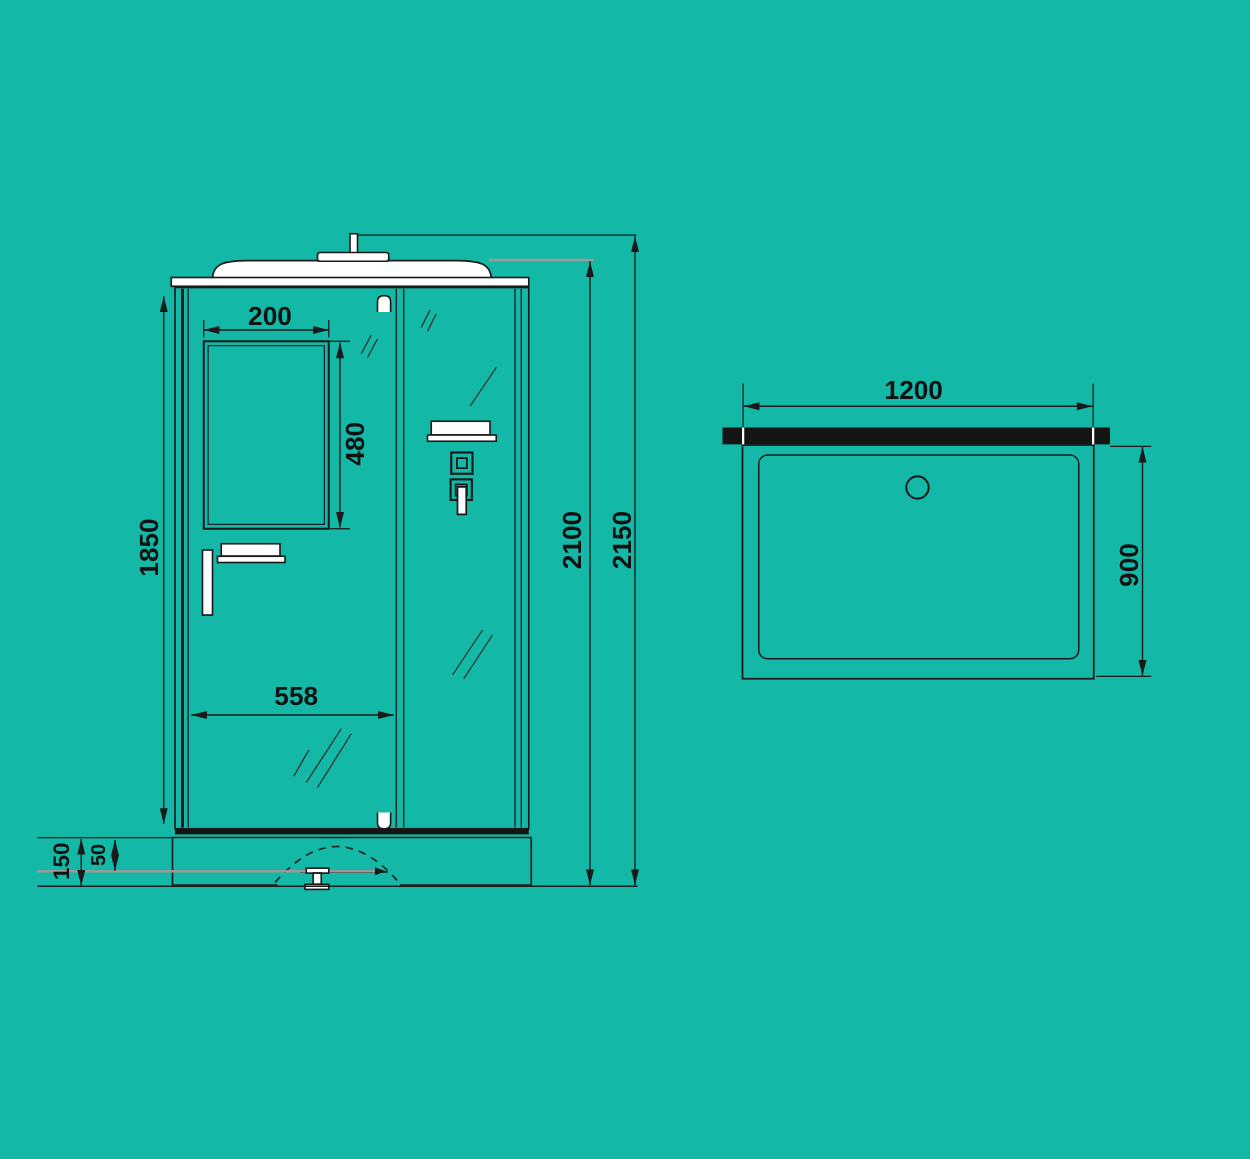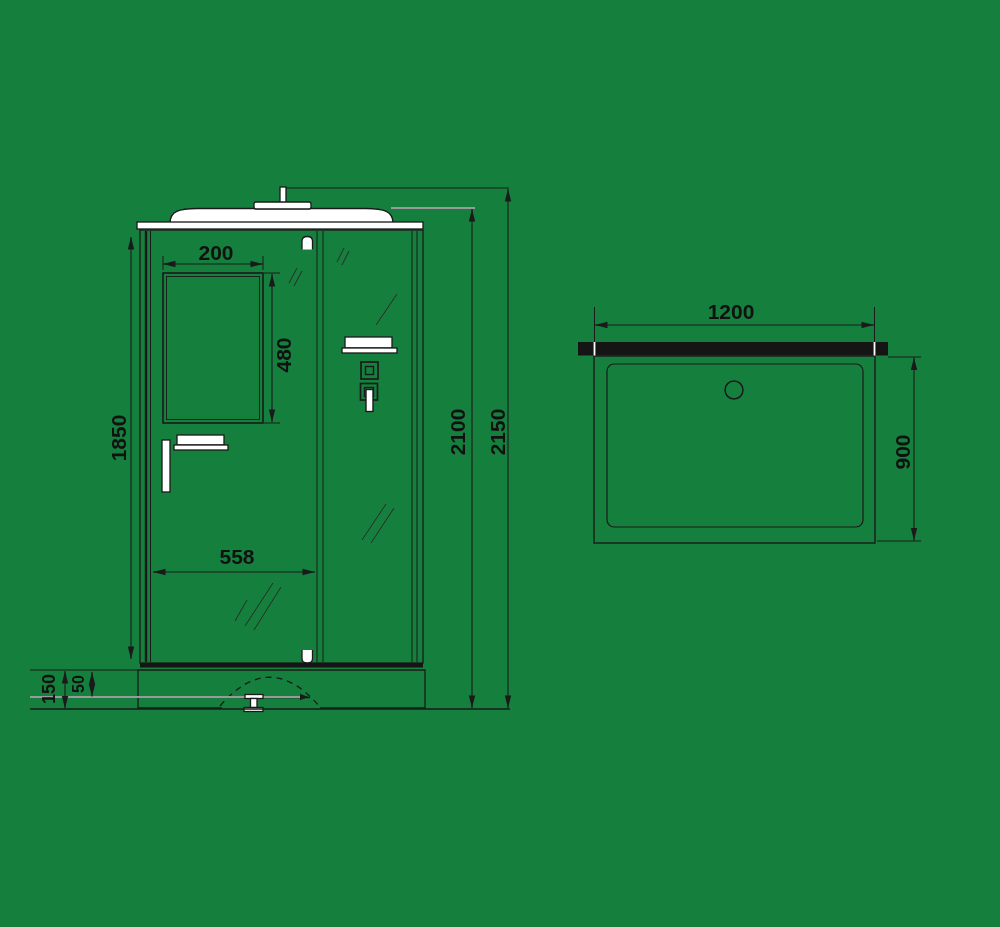--- a/index.html
+++ b/index.html
@@ -1,17 +1,17 @@
 <!DOCTYPE html>
 <html><head>
 <meta charset="utf-8">
 <title>Shower Cabin Dimension Drawing</title>
 <style>
   html,body{margin:0;padding:0;background:#fff;}
-  .canvas{position:relative;width:1000px;height:927px;background:#15803d;overflow:hidden;
+  .canvas{position:relative;width:1000px;height:927px;background:#14b8a6;overflow:hidden;
           font-family:"Liberation Sans", sans-serif;}
   svg{display:block;}
   .ln   {fill:none;stroke:#1a1a1a;stroke-width:1.3;}
   .thin {fill:none;stroke:#1a1a1a;stroke-width:1;}
   .thick{fill:none;stroke:#1a1a1a;stroke-width:2.4;}
   .wht  {fill:#ffffff;stroke:#1a1a1a;stroke-width:1.3;}
   .dim  {fill:none;stroke:#1a1a1a;stroke-width:1.1;}
   .ext  {fill:none;stroke:#1a1a1a;stroke-width:1;}
   .gray {fill:none;stroke:#9a9a9a;stroke-width:2;}
   .gap  {fill:none;stroke:#ffffff;stroke-width:1.8;}

